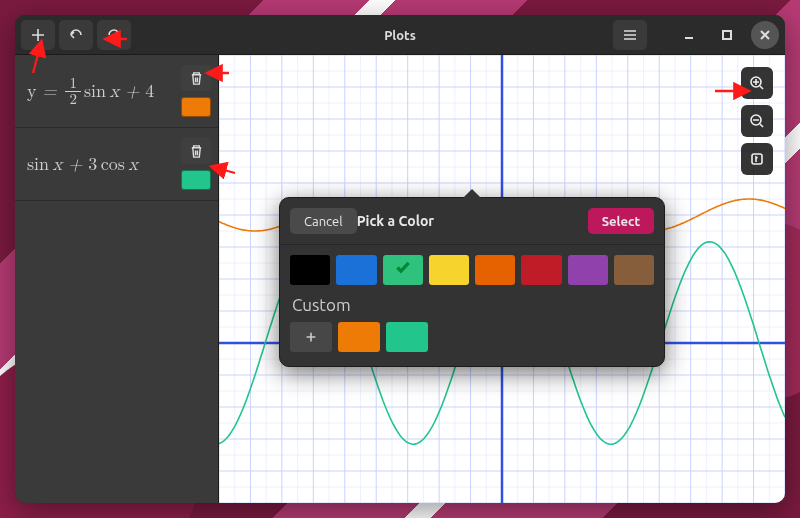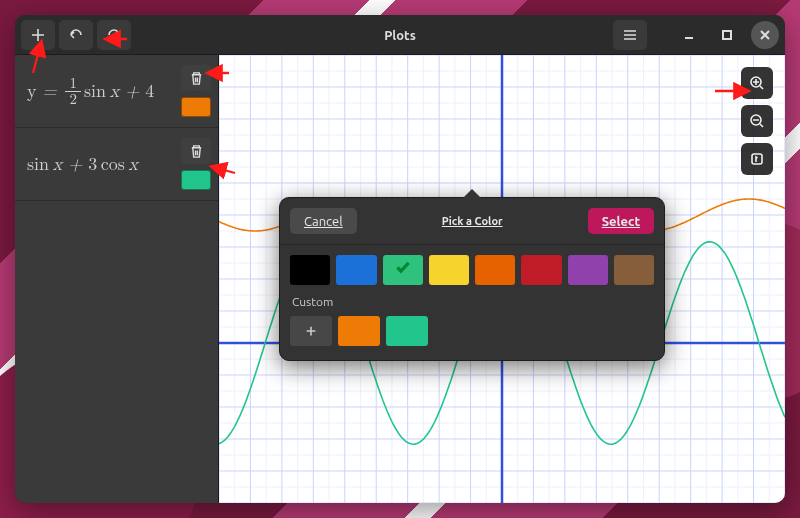--- a/index.html
+++ b/index.html
@@ -71,35 +71,35 @@
 
   
   .popover {
     position:absolute; left:264px; top:182px; width:386px; background:#333; border-radius:10px;
     box-shadow:0 6px 24px rgba(0,0,0,.55); border:1px solid #1c1c1c; color:#e8e8e8;
   }
   .popover::before{
     content:""; position:absolute; top:-9px; left:50%; transform:translateX(-50%);
     border:9px solid transparent; border-bottom-color:#333; border-top:none;
   }
-  .pop-header { display:flex; align-items:center; justify-content:space-between; padding:10px 10px; border-bottom:1px solid #262626;text-decoration:underline;}
-  .pop-title { font-weight:700; font-size:11px; flex:1; text-align:center;}
+  .pop-header { display:flex; align-items:center; justify-content:space-between; padding:10px 10px; border-bottom:1px solid #262626;}
+  .pop-title { font-weight:700; font-size:14px; flex:1; text-align:left;}
   .btn { padding:6px 14px; border-radius:5px; font-size:13px; cursor:pointer; }
   .btn.cancel { background:#4a4a4a; }
   .btn.select { background:#be185d; font-weight:600; }
 
   .swatch-row { display:flex; gap:6px; padding:10px 10px 6px 10px; }
   .swatch { width:42px; height:30px; border-radius:3px; cursor:pointer; position:relative;}
   .swatch.selected::after{
     content:""; position:absolute; inset:0; display:flex; align-items:center; justify-content:center;
   }
   .check { position:absolute; left:50%; top:50%; transform:translate(-50%,-55%);}
   .check svg{ width:18px; height:18px; stroke:#083; fill:none; stroke-width:3; }
 
-  .pop-section-label { font-size:12px; color:#ccc; padding: 4px 28px 0 12px; }
+  .pop-section-label { font-size:17px; color:#ccc; padding: 4px 28px 0 12px; }
   .custom-row { display:flex; gap:6px; padding:8px 10px 14px 10px; }
   .swatch.add { background:#474747; display:flex; align-items:center; justify-content:center; color:#ccc; font-size:18px;}
 
   
   .arrows { position:absolute; inset:0; pointer-events:none; }
 </style>
 </head>
 <body>
 
 <div class="window">

